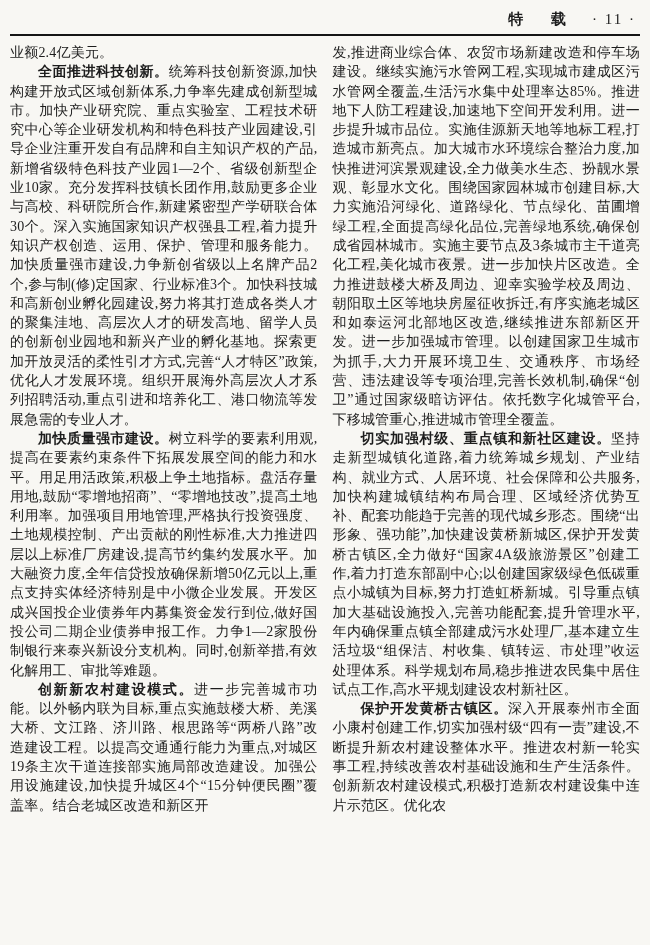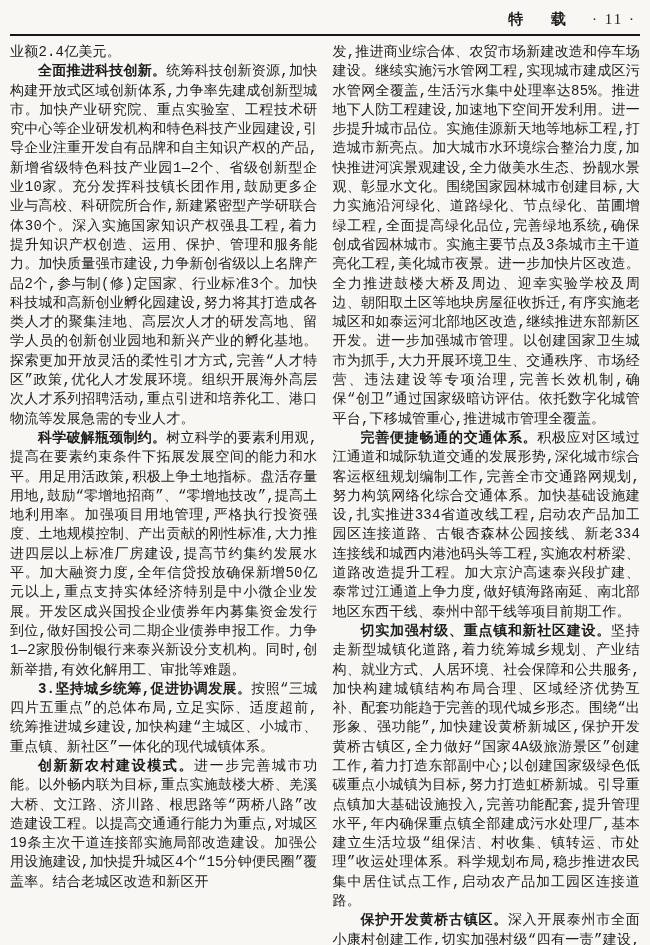--- a/index.html
+++ b/index.html
@@ -49,21 +49,20 @@
     flex: 1 1 0;
     min-width: 0;
     font-size: 14px;
     line-height: 19.3px;
     text-align: justify;
     letter-spacing: 0.2px;
   }
   .col p {
     margin: 0;
     text-indent: 2em;
-    font-family: Liberation Mono, monospace;
   }
   .col p.no-indent {
     text-indent: 0;
   }
   .lead {
     font-weight: bold;
   }
 </style>
 </head>
 <body>
@@ -75,27 +74,25 @@
     <span class="page-number">· 11 ·</span>
   </div>
 
   <hr class="header-rule">
 
   <div class="text-columns">
 
     <div class="col">
       <p class="no-indent"><span>业额2.4亿美元。</span></p>
       <p><span class="lead">全面推进科技创新。</span><span>统筹科技创新资源,加快构建开放式区域创新体系,力争率先建成创新型城市。加快产业研究院、重点实验室、工程技术研究中心等企业研发机构和特色科技产业园建设,引导企业注重开发自有品牌和自主知识产权的产品,新增省级特色科技产业园1—2个、省级创新型企业10家。充分发挥科技镇长团作用,鼓励更多企业与高校、科研院所合作,新建紧密型产学研联合体30个。深入实施国家知识产权强县工程,着力提升知识产权创造、运用、保护、管理和服务能力。加快质量强市建设,力争新创省级以上名牌产品2个,参与制(修)定国家、行业标准3个。加快科技城和高新创业孵化园建设,努力将其打造成各类人才的聚集洼地、高层次人才的研发高地、留学人员的创新创业园地和新兴产业的孵化基地。探索更加开放灵活的柔性引才方式,完善“人才特区”政策,优化人才发展环境。组织开展海外高层次人才系列招聘活动,重点引进和培养化工、港口物流等发展急需的专业人才。</span></p>
-      <p><span class="lead">科学破解瓶颈制约。</span><span>树立科学的要素利用观,提高在要素约束条件下拓展发展空间的能力和水平。用足用活政策,积极上争土地指标。盘活存量用地,鼓励“零增地招商”、“零增地技改”,提高土地利用率。加强项目用地管理,严格执行投资强度、土地规模控制、产出贡献的刚性标准,大力推进四层以上标准厂房建设,提高节约集约发展水平。加大融资力度,全年信贷投放确保新增50亿元以上,重点支持实体经济特别是中小微企业发展。开发区成兴国投企业债券年内募集资金发行到位,做好国投公司二期企业债券申报工作。力争1—2家股份制银行来泰兴新设分支机构。同时,创新举措,有效化解用工、审批等难题。</span></p>
-      <p><span class="lead">3.坚持城乡统筹,促进协调发展。</span><span>按照“三城四片五重点”的总体布局,立足实际、适度超前,统筹推进城乡建设,加快构建“主城区、小城市、重点镇、新社区”一体化的现代城镇体系。</span></p>
+      <p><span class="lead">加快质量强市建设。</span><span>树立科学的要素利用观,提高在要素约束条件下拓展发展空间的能力和水平。用足用活政策,积极上争土地指标。盘活存量用地,鼓励“零增地招商”、“零增地技改”,提高土地利用率。加强项目用地管理,严格执行投资强度、土地规模控制、产出贡献的刚性标准,大力推进四层以上标准厂房建设,提高节约集约发展水平。加大融资力度,全年信贷投放确保新增50亿元以上,重点支持实体经济特别是中小微企业发展。开发区成兴国投企业债券年内募集资金发行到位,做好国投公司二期企业债券申报工作。力争1—2家股份制银行来泰兴新设分支机构。同时,创新举措,有效化解用工、审批等难题。</span></p>
       <p><span class="lead">创新新农村建设模式。</span><span>进一步完善城市功能。以外畅内联为目标,重点实施鼓楼大桥、羌溪大桥、文江路、济川路、根思路等“两桥八路”改造建设工程。以提高交通通行能力为重点,对城区19条主次干道连接部实施局部改造建设。加强公用设施建设,加快提升城区4个“15分钟便民圈”覆盖率。结合老城区改造和新区开</span></p>
     </div>
 
     <div class="col">
       <p class="no-indent"><span>发,推进商业综合体、农贸市场新建改造和停车场建设。继续实施污水管网工程,实现城市建成区污水管网全覆盖,生活污水集中处理率达85%。推进地下人防工程建设,加速地下空间开发利用。进一步提升城市品位。实施佳源新天地等地标工程,打造城市新亮点。加大城市水环境综合整治力度,加快推进河滨景观建设,全力做美水生态、扮靓水景观、彰显水文化。围绕国家园林城市创建目标,大力实施沿河绿化、道路绿化、节点绿化、苗圃增绿工程,全面提高绿化品位,完善绿地系统,确保创成省园林城市。实施主要节点及3条城市主干道亮化工程,美化城市夜景。进一步加快片区改造。全力推进鼓楼大桥及周边、迎幸实验学校及周边、朝阳取土区等地块房屋征收拆迁,有序实施老城区和如泰运河北部地区改造,继续推进东部新区开发。进一步加强城市管理。以创建国家卫生城市为抓手,大力开展环境卫生、交通秩序、市场经营、违法建设等专项治理,完善长效机制,确保“创卫”通过国家级暗访评估。依托数字化城管平台,下移城管重心,推进城市管理全覆盖。</span></p>
-      <p><span class="lead">完善便捷畅通的交通体系。</span><span>积极应对区域过江通道和城际轨道交通的发展形势,深化城市综合客运枢纽规划编制工作,完善全市交通路网规划,努力构筑网络化综合交通体系。加快基础设施建设,扎实推进334省道改线工程,启动农产品加工园区连接道路、古银杏森林公园接线、新老334连接线和城西内港池码头等工程,实施农村桥梁、道路改造提升工程。加大京沪高速泰兴段扩建、泰常过江通道上争力度,做好镇海路南延、南北部地区东西干线、泰州中部干线等项目前期工作。</span></p>
-      <p><span class="lead">切实加强村级、重点镇和新社区建设。</span><span>坚持走新型城镇化道路,着力统筹城乡规划、产业结构、就业方式、人居环境、社会保障和公共服务,加快构建城镇结构布局合理、区域经济优势互补、配套功能趋于完善的现代城乡形态。围绕“出形象、强功能”,加快建设黄桥新城区,保护开发黄桥古镇区,全力做好“国家4A级旅游景区”创建工作,着力打造东部副中心;以创建国家级绿色低碳重点小城镇为目标,努力打造虹桥新城。引导重点镇加大基础设施投入,完善功能配套,提升管理水平,年内确保重点镇全部建成污水处理厂,基本建立生活垃圾“组保洁、村收集、镇转运、市处理”收运处理体系。科学规划布局,稳步推进农民集中居住试点工作,启动农产品加工园区连接道路。</span></p>
+      <p><span class="lead">切实加强村级、重点镇和新社区建设。</span><span>坚持走新型城镇化道路,着力统筹城乡规划、产业结构、就业方式、人居环境、社会保障和公共服务,加快构建城镇结构布局合理、区域经济优势互补、配套功能趋于完善的现代城乡形态。围绕“出形象、强功能”,加快建设黄桥新城区,保护开发黄桥古镇区,全力做好“国家4A级旅游景区”创建工作,着力打造东部副中心;以创建国家级绿色低碳重点小城镇为目标,努力打造虹桥新城。引导重点镇加大基础设施投入,完善功能配套,提升管理水平,年内确保重点镇全部建成污水处理厂,基本建立生活垃圾“组保洁、村收集、镇转运、市处理”收运处理体系。科学规划布局,稳步推进农民集中居住试点工作,高水平规划建设农村新社区。</span></p>
       <p><span class="lead">保护开发黄桥古镇区。</span><span>深入开展泰州市全面小康村创建工作,切实加强村级“四有一责”建设,不断提升新农村建设整体水平。推进农村新一轮实事工程,持续改善农村基础设施和生产生活条件。创新新农村建设模式,积极打造新农村建设集中连片示范区。优化农</span></p>
     </div>
 
   </div>
 
 </div>
 
 </body></html>

